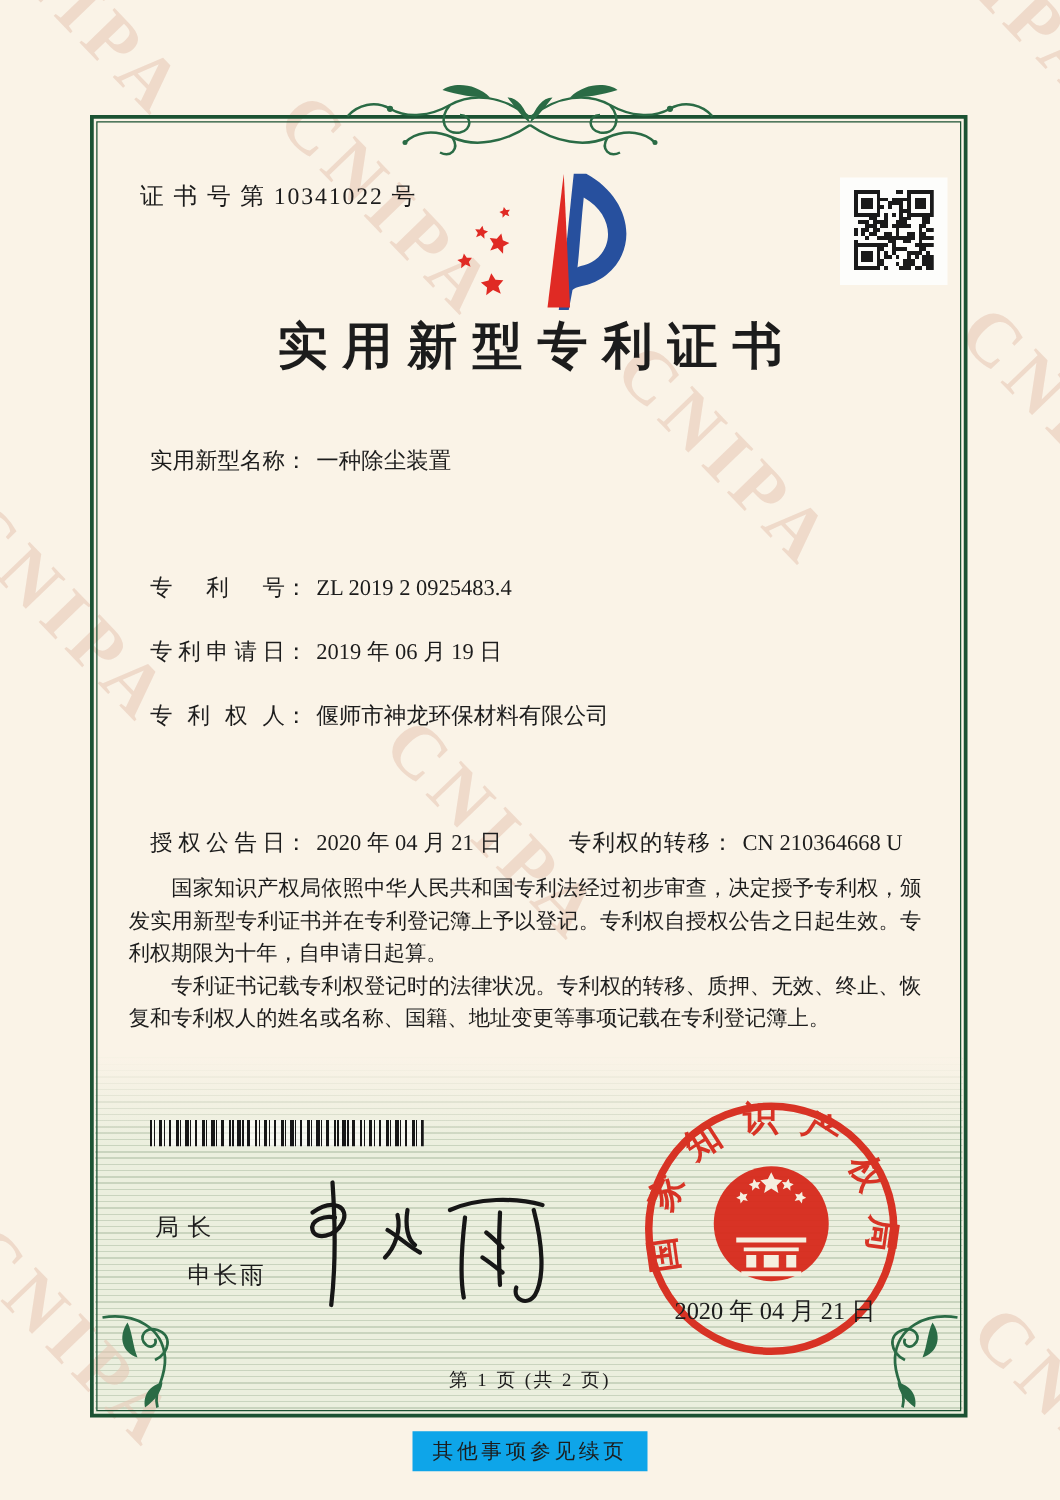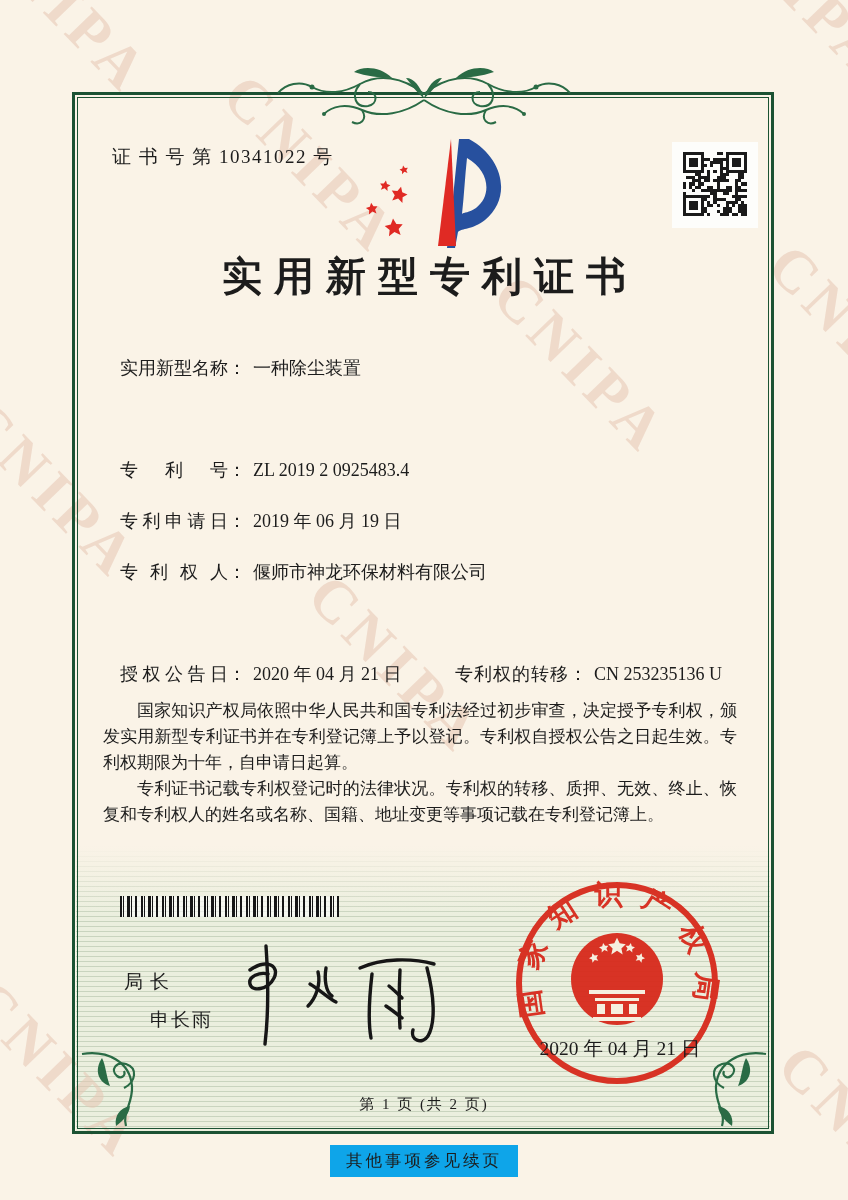--- a/index.html
+++ b/index.html
@@ -401,21 +401,21 @@
   </div>
   <div class="abs row" style="top:509px">
     <span class="flabel">专利申请日</span><span>：</span><span class="fvalue">2019 年 06 月 19 日</span>
   </div>
   <div class="abs row" style="top:560px">
     <span class="flabel">专利权人</span><span>：</span><span class="fvalue">偃师市神龙环保材料有限公司</span>
   </div>
   <div class="abs row" style="top:662px">
     <span class="flabel">授权公告日</span><span>：</span><span class="fvalue">2020 年 04 月 21 日</span>
     <span class="grant-pair">
-      <span class="glabel">专利权的转移</span><span>：</span><span class="fvalue">CN 253235136 U</span>
+      <span class="glabel">专利权的转移</span><span>：</span><span class="fvalue">CN 210364668 U</span>
     </span>
   </div>
 
   <div class="abs bodytext">
     <p>国家知识产权局依照中华人民共和国专利法经过初步审查，决定授予专利权，颁发实用新型专利证书并在专利登记簿上予以登记。专利权自授权公告之日起生效。专利权期限为十年，自申请日起算。</p>
     <p>专利证书记载专利权登记时的法律状况。专利权的转移、质押、无效、终止、恢复和专利权人的姓名或名称、国籍、地址变更等事项记载在专利登记簿上。</p>
   </div>
 
   <div class="abs barcode"></div>
 

